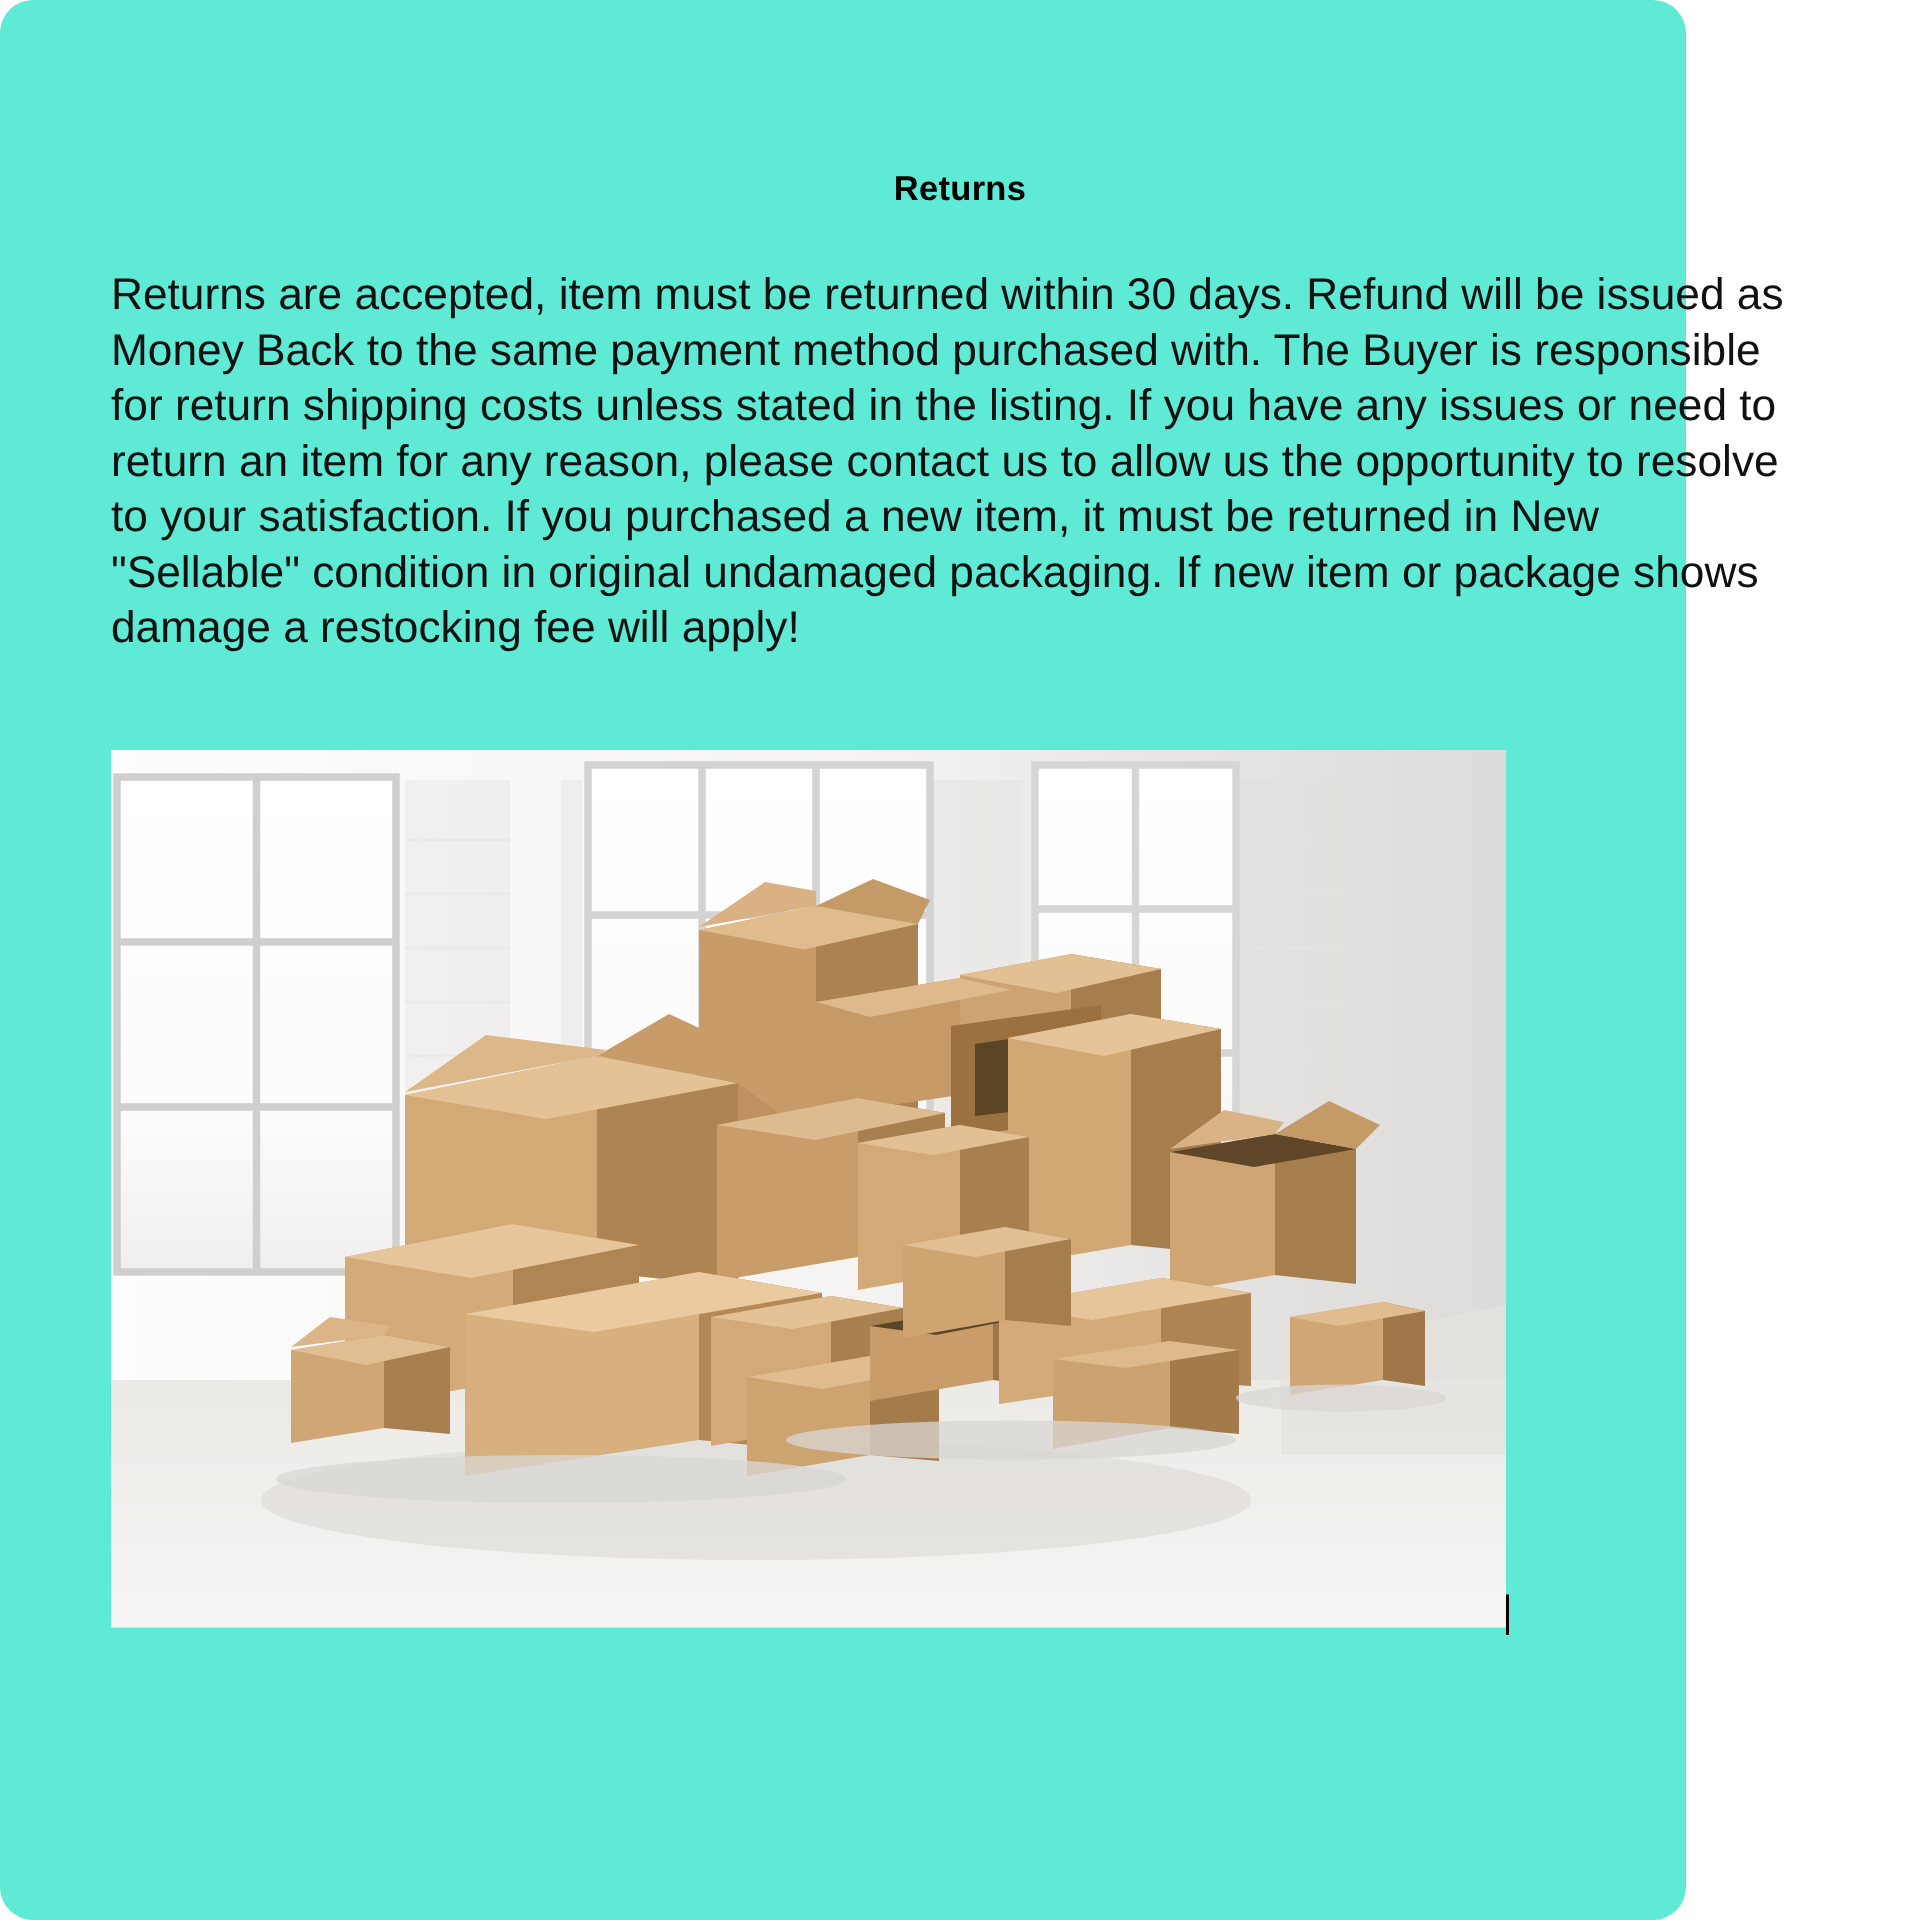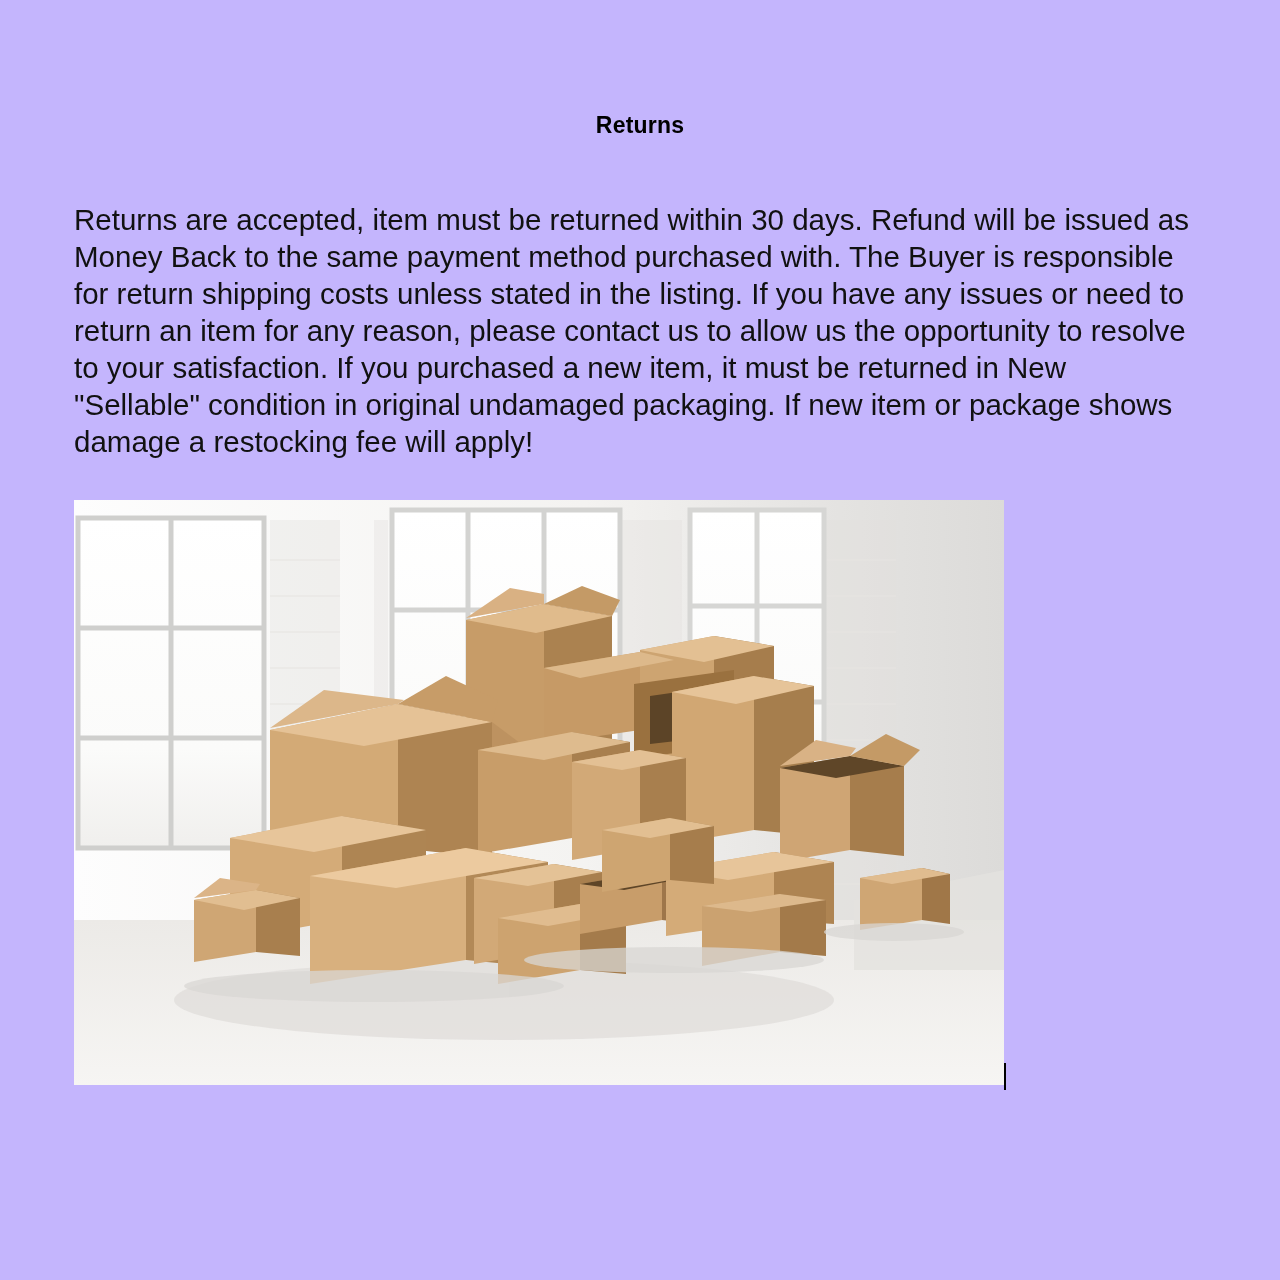--- a/index.html
+++ b/index.html
@@ -9,44 +9,44 @@
   }
   body {
     width: 1280px;
     height: 1280px;
     font-family: "Liberation Sans", sans-serif;
     color: #000000;
     overflow: hidden;
   }
   .page {
     position: relative;
-    width: 1280px;
+    width: 1124px;
     height: 1280px;
-    background: #c4b5fd;
+    background: #5eead4;
+    border-radius: 22px;
   }
   .doc-title {
     position: absolute;
     top: 112px;
     left: 0;
     width: 1280px;
     text-align: center;
     font-size: 23px;
     font-weight: bold;
     letter-spacing: 0.2px;
   }
   .doc-body {
     position: absolute;
     top: 178px;
     left: 74px;
     width: 1118px;
     font-size: 29.5px;
     line-height: 37px;
     text-align: left;
     color: #111111;
-    margin-top: 23px;
   }
   .figure {
     position: absolute;
     top: 500px;
     left: 74px;
     width: 930px;
     height: 585px;
     overflow: hidden;
     background: #f3f2f0;
   }

